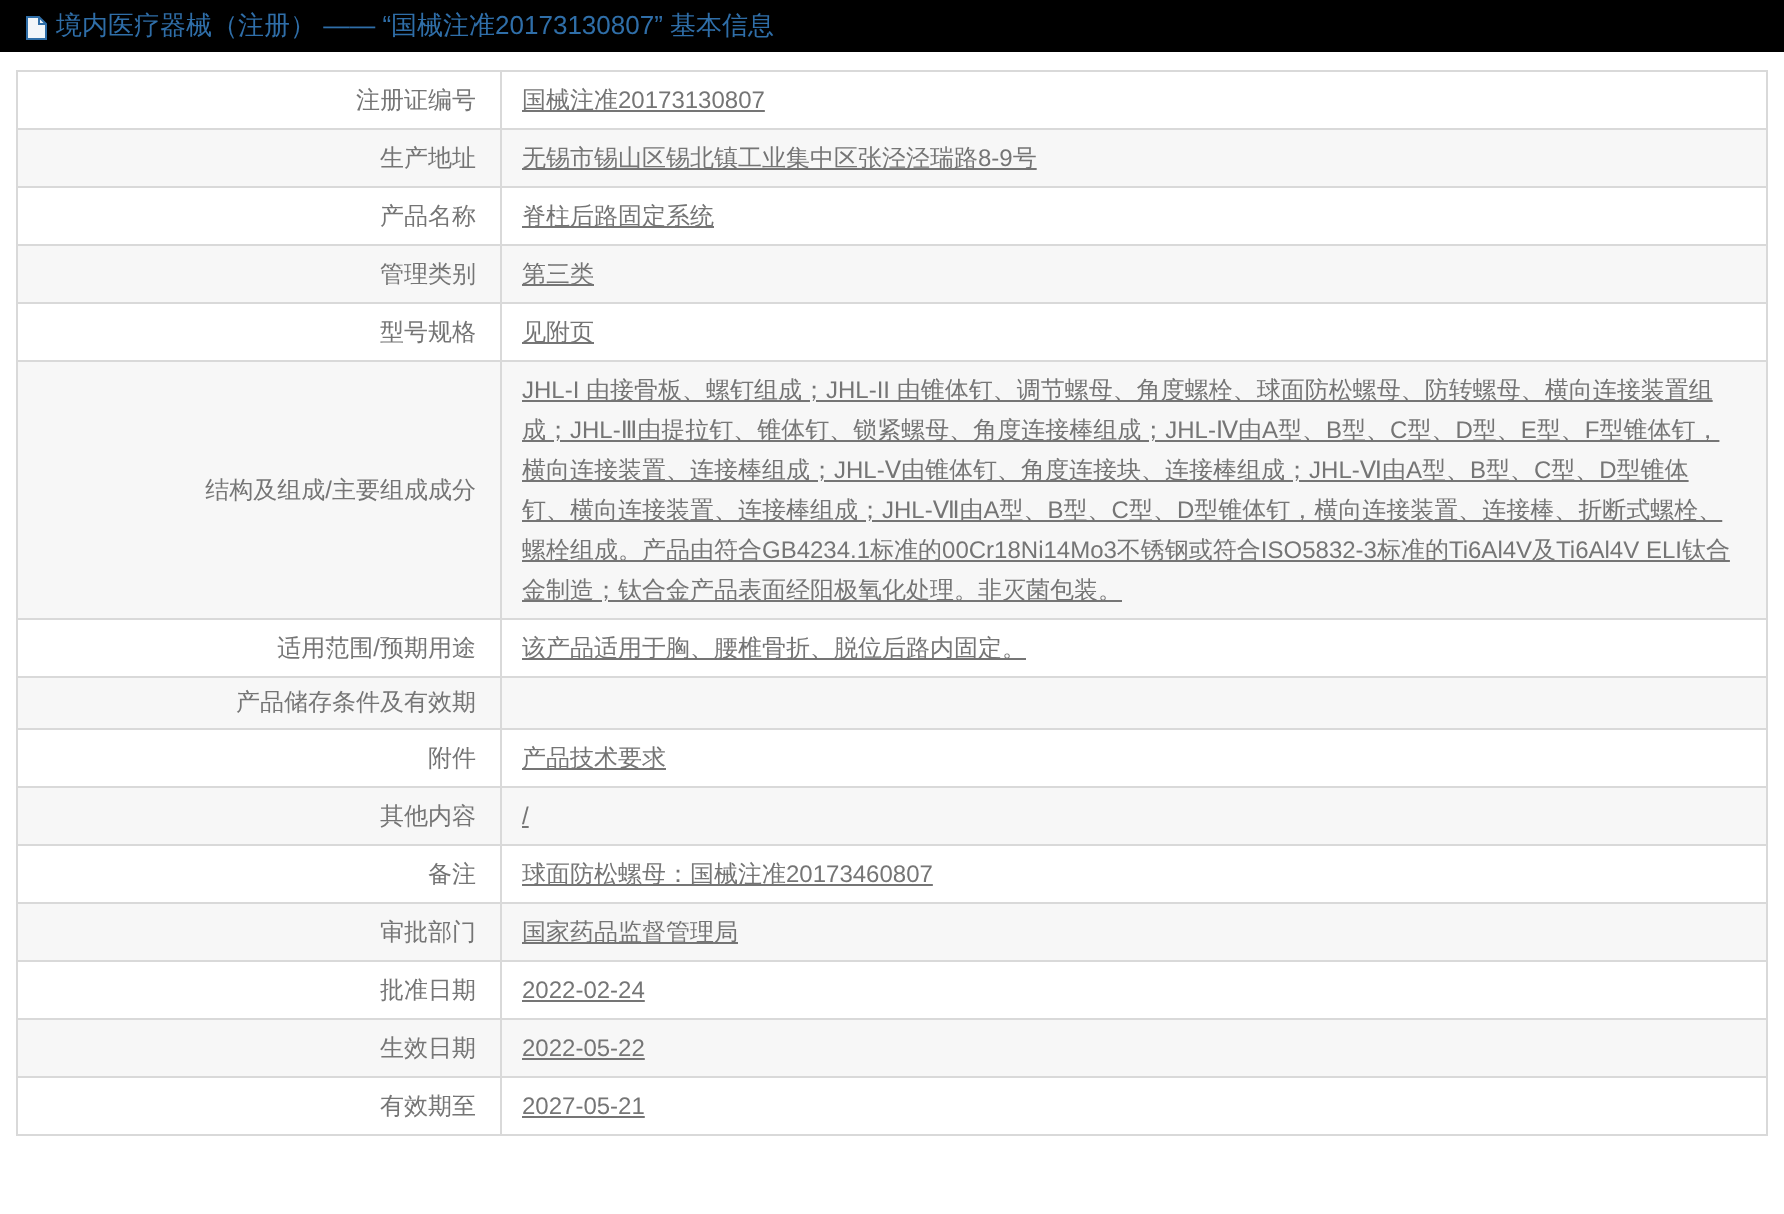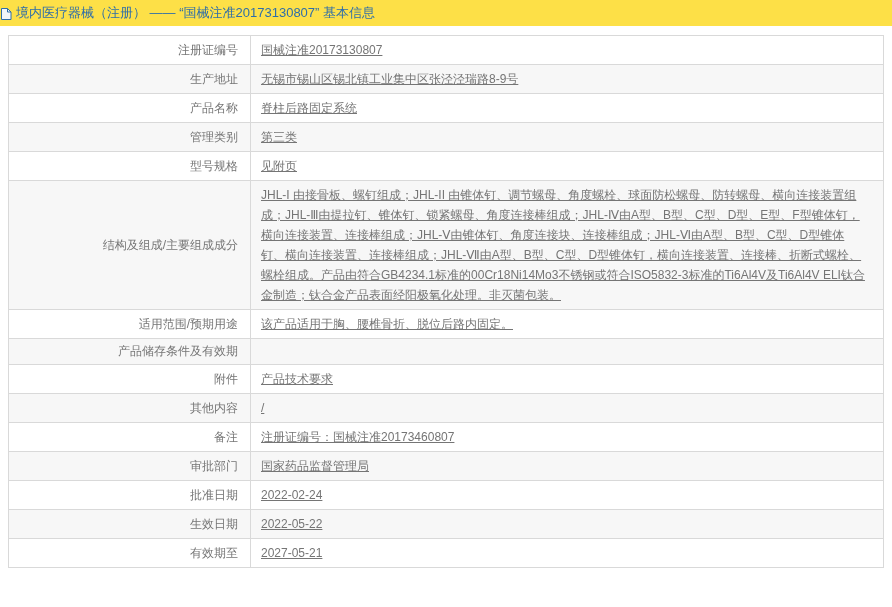--- a/index.html
+++ b/index.html
@@ -4,23 +4,23 @@
 <style>
   * { box-sizing: border-box; margin: 0; padding: 0; }
   html, body {
     width: 892px; height: 607px;
     background: #ffffff;
     overflow: hidden;
     font-family: "Liberation Sans", "DejaVu Sans", sans-serif;
   }
   .header-bar {
     width: 892px; height: 26px;
-    background: #fde047;
+    background: #000000;
     display: flex; align-items: center;
-    padding-left: 0;
+    padding-left: 12px;
     font-size: 13px;
     color: var(--header-color, #2f6ea8);
     white-space: nowrap;
   }
   .doc-icon { display: inline-flex; margin-right: 4px; margin-top: 1px; }
   .info-table {
     width: 876px;
     margin: 9px 8px 0 8px;
     border-collapse: collapse;
     font-size: 12px;
@@ -113,21 +113,21 @@
     <td class="value-cell"><span class="value-text">产品技术要求</span></td>
   </tr>
 
   <tr>
     <td class="label-cell"><span class="label-text">其他内容</span></td>
     <td class="value-cell"><span class="value-text">/</span></td>
   </tr>
 
   <tr>
     <td class="label-cell"><span class="label-text">备注</span></td>
-    <td class="value-cell"><span class="value-text">注册证编号：国械注准20173460807</span></td>
+    <td class="value-cell"><span class="value-text">球面防松螺母：国械注准20173460807</span></td>
   </tr>
 
   <tr>
     <td class="label-cell"><span class="label-text">审批部门</span></td>
     <td class="value-cell"><span class="value-text">国家药品监督管理局</span></td>
   </tr>
 
   <tr>
     <td class="label-cell"><span class="label-text">批准日期</span></td>
     <td class="value-cell"><span class="value-text">2022-02-24</span></td>

